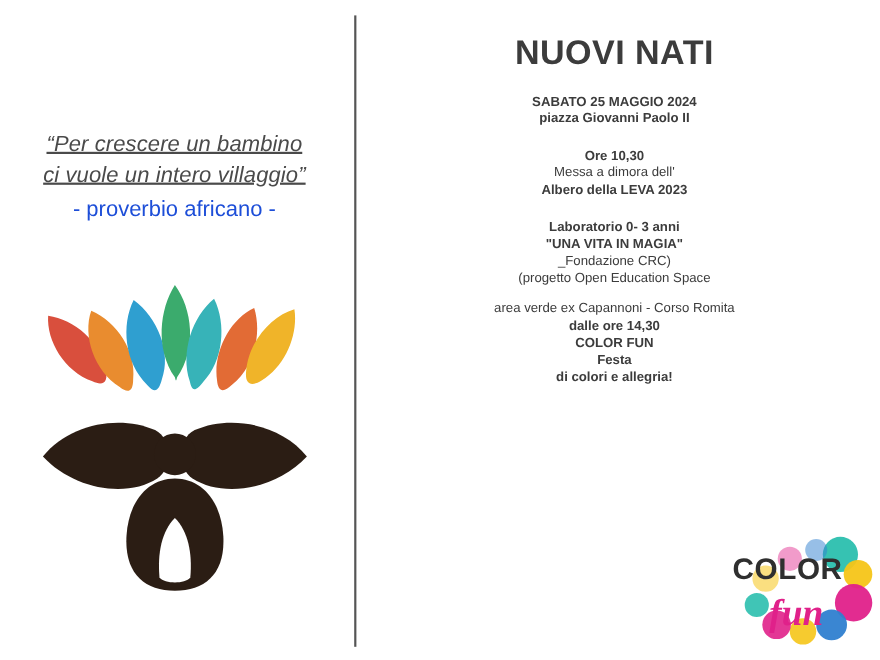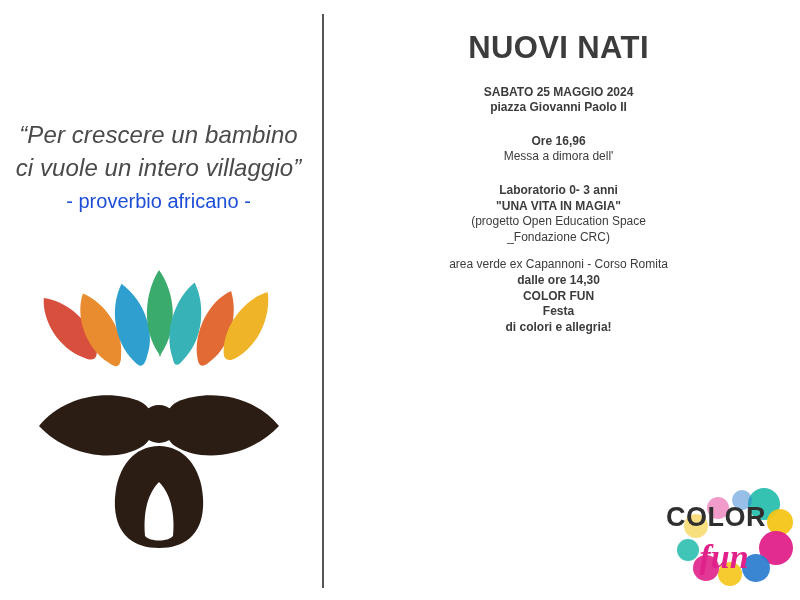--- a/index.html
+++ b/index.html
@@ -32,23 +32,24 @@
     align-items: center;
     justify-content: flex-start;
   }
   .quote-block {
     margin-top: 118px;
     text-align: center;
     line-height: 1.38;
     color: #4a4a4a;
   }
   .quote-line {
-    font-size: 24px;
+    font-size: 20px;
     font-style: italic;
     letter-spacing: 0.1px;
+    text-decoration: underline;
   }
   .quote-attr {
     font-size: 20px;
     margin-top: 4px;
     color: #1d4ed8;
   }
   .logo-wrap {
     margin-top: 34px;
     width: 272px;
     height: 300px;
@@ -169,29 +170,30 @@
 
   <div class="right-panel">
     <div class="title-1">NUOVI NATI</div>
 
     <div class="block sp-md">
       <div class="ln b">SABATO 25 MAGGIO 2024</div>
       <div class="ln b">piazza Giovanni Paolo II</div>
     </div>
 
     <div class="block sp-md">
-      <div class="ln b">Ore 16,96</div>
+      <div class="ln b">Ore 10,30</div>
       <div class="ln reg">Messa a dimora dell'</div>
+      <div class="ln b">Albero della LEVA 2023</div>
     </div>
 
     <div class="block sp-md">
       <div class="ln b">Laboratorio 0- 3 anni</div>
       <div class="ln b">"UNA VITA IN MAGIA"</div>
+      <div class="ln reg">_Fondazione CRC)</div>
       <div class="ln reg">(progetto Open Education Space</div>
-      <div class="ln reg">_Fondazione CRC)</div>
     </div>
 
     <div class="block sp-lg">
       <div class="ln reg">area verde ex Capannoni - Corso Romita</div>
       <div class="ln b">dalle ore 14,30</div>
       <div class="ln b">COLOR FUN</div>
       <div class="ln b">Festa</div>
       <div class="ln b">di colori e allegria!</div>
     </div>
 

